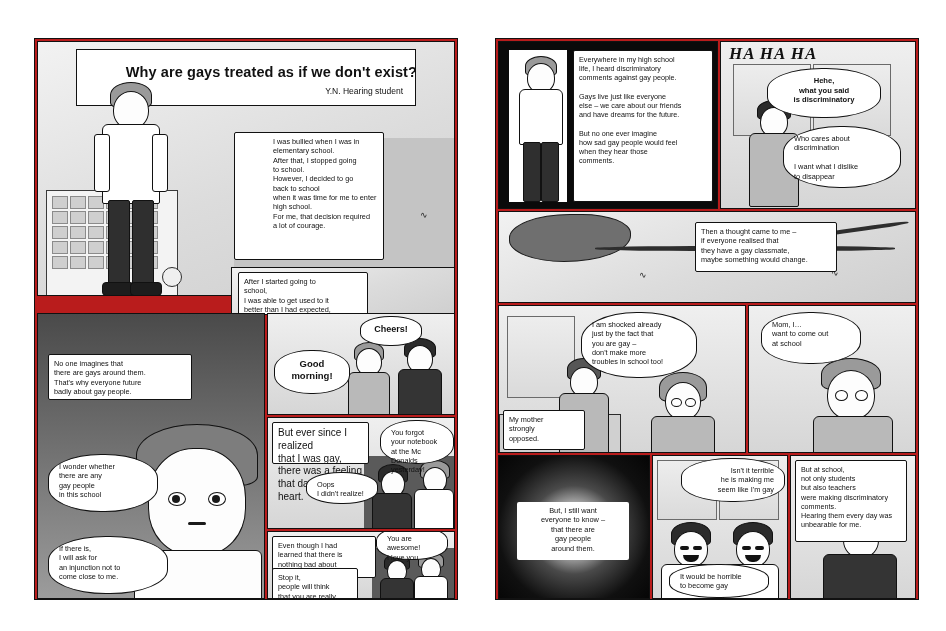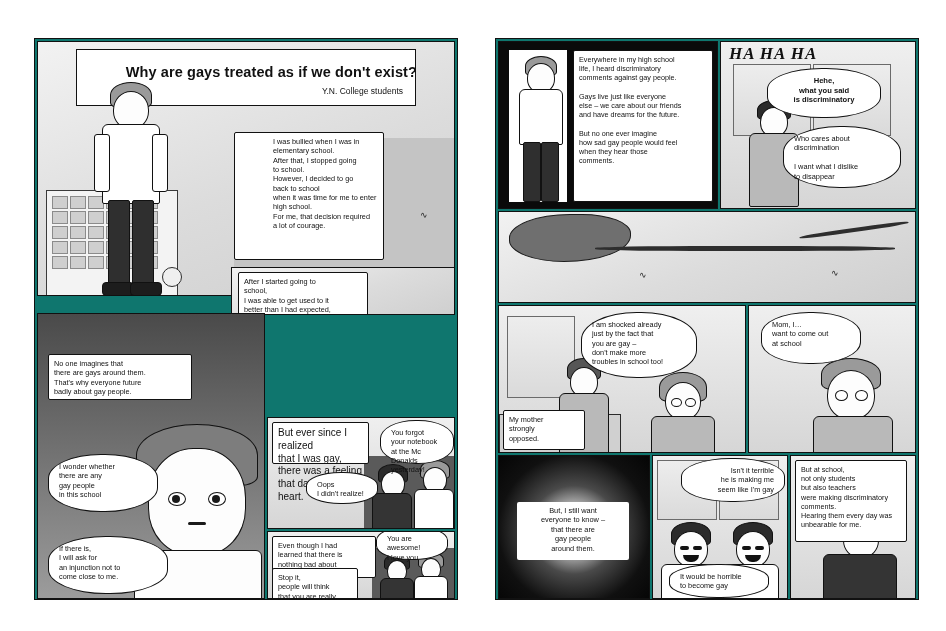--- a/index.html
+++ b/index.html
@@ -16,21 +16,21 @@
   }
   .page {
     position: absolute;
     top: 0; left: 0;
     width: 946px;
     height: 631px;
     background: #ffffff;
   }
   .sheet {
     position: absolute;
-    background: #0f766e;
+    background: #b91c1c;
     border: 1px solid #111;
     box-sizing: border-box;
   }
   #sheet-left  { left: 34px;  top: 38px; width: 424px; height: 562px; }
   #sheet-right { left: 495px; top: 38px; width: 424px; height: 562px; }
 
   .panel {
     position: absolute;
     box-sizing: border-box;
     border: 1.5px solid #111;
@@ -182,21 +182,21 @@
 
 <div class="page">
 
   <div class="sheet" id="sheet-left">
 
     <div class="panel" style="left:2px; top:2px; width:418px; height:255px;">
       <div class="g-sky" style="position:absolute; inset:0;"></div>
 
       <div class="title-box" style="left:38px; top:7px; width:340px; height:57px;">
         <div class="title-text" style="position:absolute; left:0; top:14px; width:340px;">Why are gays treated as if we don't exist?</div>
-        <div class="byline" style="position:absolute; right:12px; top:36px; width:200px;">Y.N.  College students</div>
+        <div class="byline" style="position:absolute; right:12px; top:36px; width:200px;">Y.N.  Hearing student</div>
       </div>
 
       <div class="bldg" style="left:8px; top:148px; width:130px; height:104px;"></div>
       <div class="win-grid" style="left:14px; top:154px; grid-template-columns:repeat(6,16px); grid-auto-rows:13px;">
         <i></i>
           <i></i>
           <i></i>
           <i></i>
           <i></i>
           <i></i>
@@ -287,20 +287,38 @@
 there are any
 gay people
 in this school</div>
 
       <div class="bubble round" style="left:10px; top:222px; width:120px; height:58px; font-size:7.3px; text-align:left;">If there is,
 I will ask for
 an injunction not to
 come close to me.</div>
     </div>
 
+    <div class="panel" style="left:232px; top:274px; width:188px; height:102px;">
+      <div class="g-room" style="position:absolute; inset:0;"></div>
+
+      <div class="fig" style="left:78px; top:28px; width:44px; height:74px;">
+        <div class="hair light" style="left:8px; top:0; width:28px; height:17px;"></div>
+        <div class="head" style="left:10px; top:6px; width:24px; height:26px;"></div>
+        <div class="body gray" style="left:2px; top:30px; width:40px; height:48px;"></div>
+      </div>
+      <div class="fig" style="left:128px; top:24px; width:46px; height:78px;">
+        <div class="hair" style="left:8px; top:0; width:30px; height:18px;"></div>
+        <div class="head" style="left:11px; top:7px; width:24px; height:26px;"></div>
+        <div class="body dark" style="left:2px; top:31px; width:42px; height:50px;"></div>
+      </div>
+
+      <div class="bubble round" style="left:92px; top:2px; width:62px; height:30px; font-size:9px; font-weight:bold;">Cheers!</div>
+      <div class="bubble round" style="left:6px; top:36px; width:76px; height:44px; font-size:9.5px; font-weight:bold;">Good
+morning!</div>
+    </div>
 
     <div class="panel" style="left:232px; top:378px; width:188px; height:112px;">
       <div class="g-room" style="position:absolute; inset:0;"></div>
       <div class="fill-vdgray" style="position:absolute; left:96px; top:38px; width:92px; height:74px;"></div>
 
       <div class="fig" style="left:104px; top:46px; width:40px; height:66px;">
         <div class="hair" style="left:6px; top:0; width:28px; height:17px;"></div>
         <div class="head" style="left:9px; top:7px; width:22px; height:24px;"></div>
         <div class="body dark" style="left:0px; top:29px; width:38px; height:38px;"></div>
       </div>
@@ -404,20 +422,24 @@
     </div>
 
     <div class="panel" style="left:2px; top:172px; width:418px; height:92px;">
       <div class="g-sky" style="position:absolute; inset:0;"></div>
       <div class="leafblob" style="left:10px; top:2px; width:120px; height:46px;"></div>
       <div class="branch" style="left:96px; top:34px; width:300px; height:5px;"></div>
       <div class="branch" style="left:300px; top:16px; width:110px; height:4px; transform:rotate(-8deg);"></div>
       <div class="doodle" style="left:140px; top:58px;">∿</div>
       <div class="doodle" style="left:332px; top:56px;">∿</div>
 
+      <div class="bubble rect" style="left:196px; top:10px; width:142px; height:50px; font-size:7.3px;">Then a thought came to me –
+if everyone realised that
+they have a gay classmate,
+maybe something would change.</div>
     </div>
 
     <div class="panel" style="left:2px; top:266px; width:248px; height:148px;">
       <div class="g-room" style="position:absolute; inset:0;"></div>
       <div class="window-pane" style="left:8px; top:10px; width:66px; height:80px;"></div>
       <div class="desk" style="left:0px; top:108px; width:120px; height:40px;"></div>
 
       <div class="fig" style="left:58px; top:52px; width:52px; height:96px;">
         <div class="hair" style="left:10px; top:0; width:32px; height:20px; background:#565656;"></div>
         <div class="head" style="left:13px; top:9px; width:26px; height:28px;"></div>

